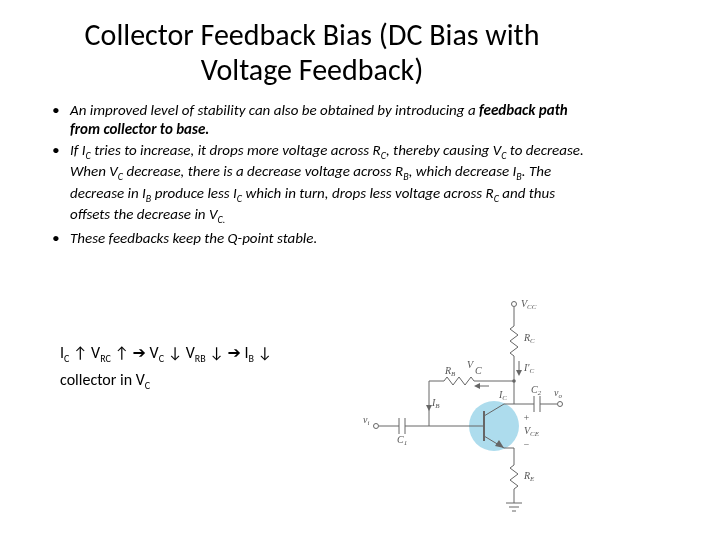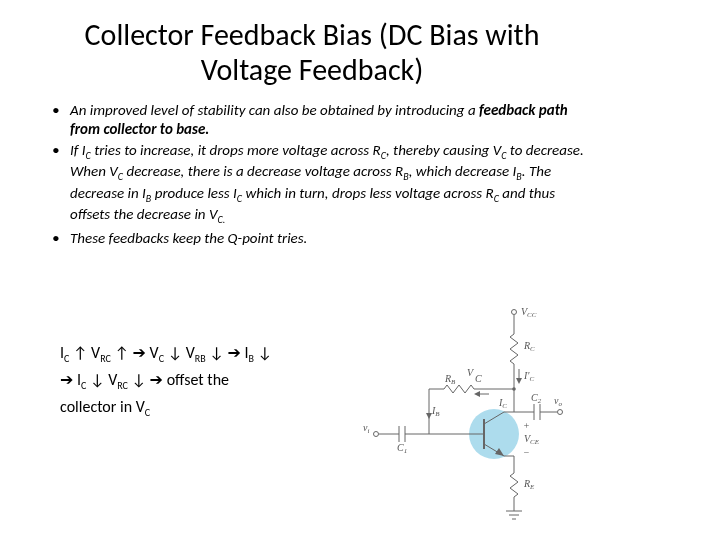--- a/index.html
+++ b/index.html
@@ -47,49 +47,46 @@
   .seq {
     position: absolute;
     left: 60px;
     top: 340px;
     font-size: 16px;
     line-height: 1.6;
   }
   .circuit {
     position: absolute;
     right: 55px;
-    top: 304px;
+    top: 296px;
     width: 210px;
     height: 220px;
   }
   .circuit svg { width: 100%; height: 100%; }
   .clabel { font-family: 'Times New Roman', serif; font-size: 10px; font-style: italic; fill: #555; }
 </style>
 </head>
 <body>
 
 <div class="slide">
   <div class="title">Collector Feedback Bias (DC Bias with Voltage Feedback)</div>
 
   <ul class="bullets">
     <li>
       <span>An improved level of stability can also be obtained by introducing a </span><b>feedback path from collector to base.</b>
     </li>
     <li>
       <span>If I</span><span class="sub">C</span><span> tries to increase, it drops more voltage across R</span><span class="sub">C</span><span>, thereby causing V</span><span class="sub">C</span><span> to decrease. When V</span><span class="sub">C</span><span> decrease, there is a decrease voltage across R</span><span class="sub">B</span><span>, which decrease I</span><span class="sub">B</span><span>. The decrease in I</span><span class="sub">B</span><span> produce less I</span><span class="sub">C</span><span> which in turn, drops less voltage across R</span><span class="sub">C</span><span> and thus offsets the decrease in V</span><span class="sub">C.</span>
     </li>
-    <li>These feedbacks keep the Q-point tries.</li>
+    <li>These feedbacks keep the Q-point stable.</li>
   </ul>
 
   <div class="seq">
     <div>
       <span>I</span><span class="sub">C</span><span> ↑ V</span><span class="sub">RC</span><span> ↑ ➔ V</span><span class="sub">C</span><span> ↓ V</span><span class="sub">RB</span><span> ↓ ➔ I</span><span class="sub">B</span><span> ↓</span>
-    </div>
-    <div>
-      <span>➔ I</span><span class="sub">C</span><span> ↓ V</span><span class="sub">RC</span><span> ↓ ➔  offset the</span>
     </div>
     <div>
       <span>collector in V</span><span class="sub">C</span>
     </div>
   </div>
 
   <div class="circuit">
     <svg viewBox="0 0 210 220">
 
       <circle cx="135" cy="130" r="25" fill="#9fd6ea" opacity="0.85"></circle>

